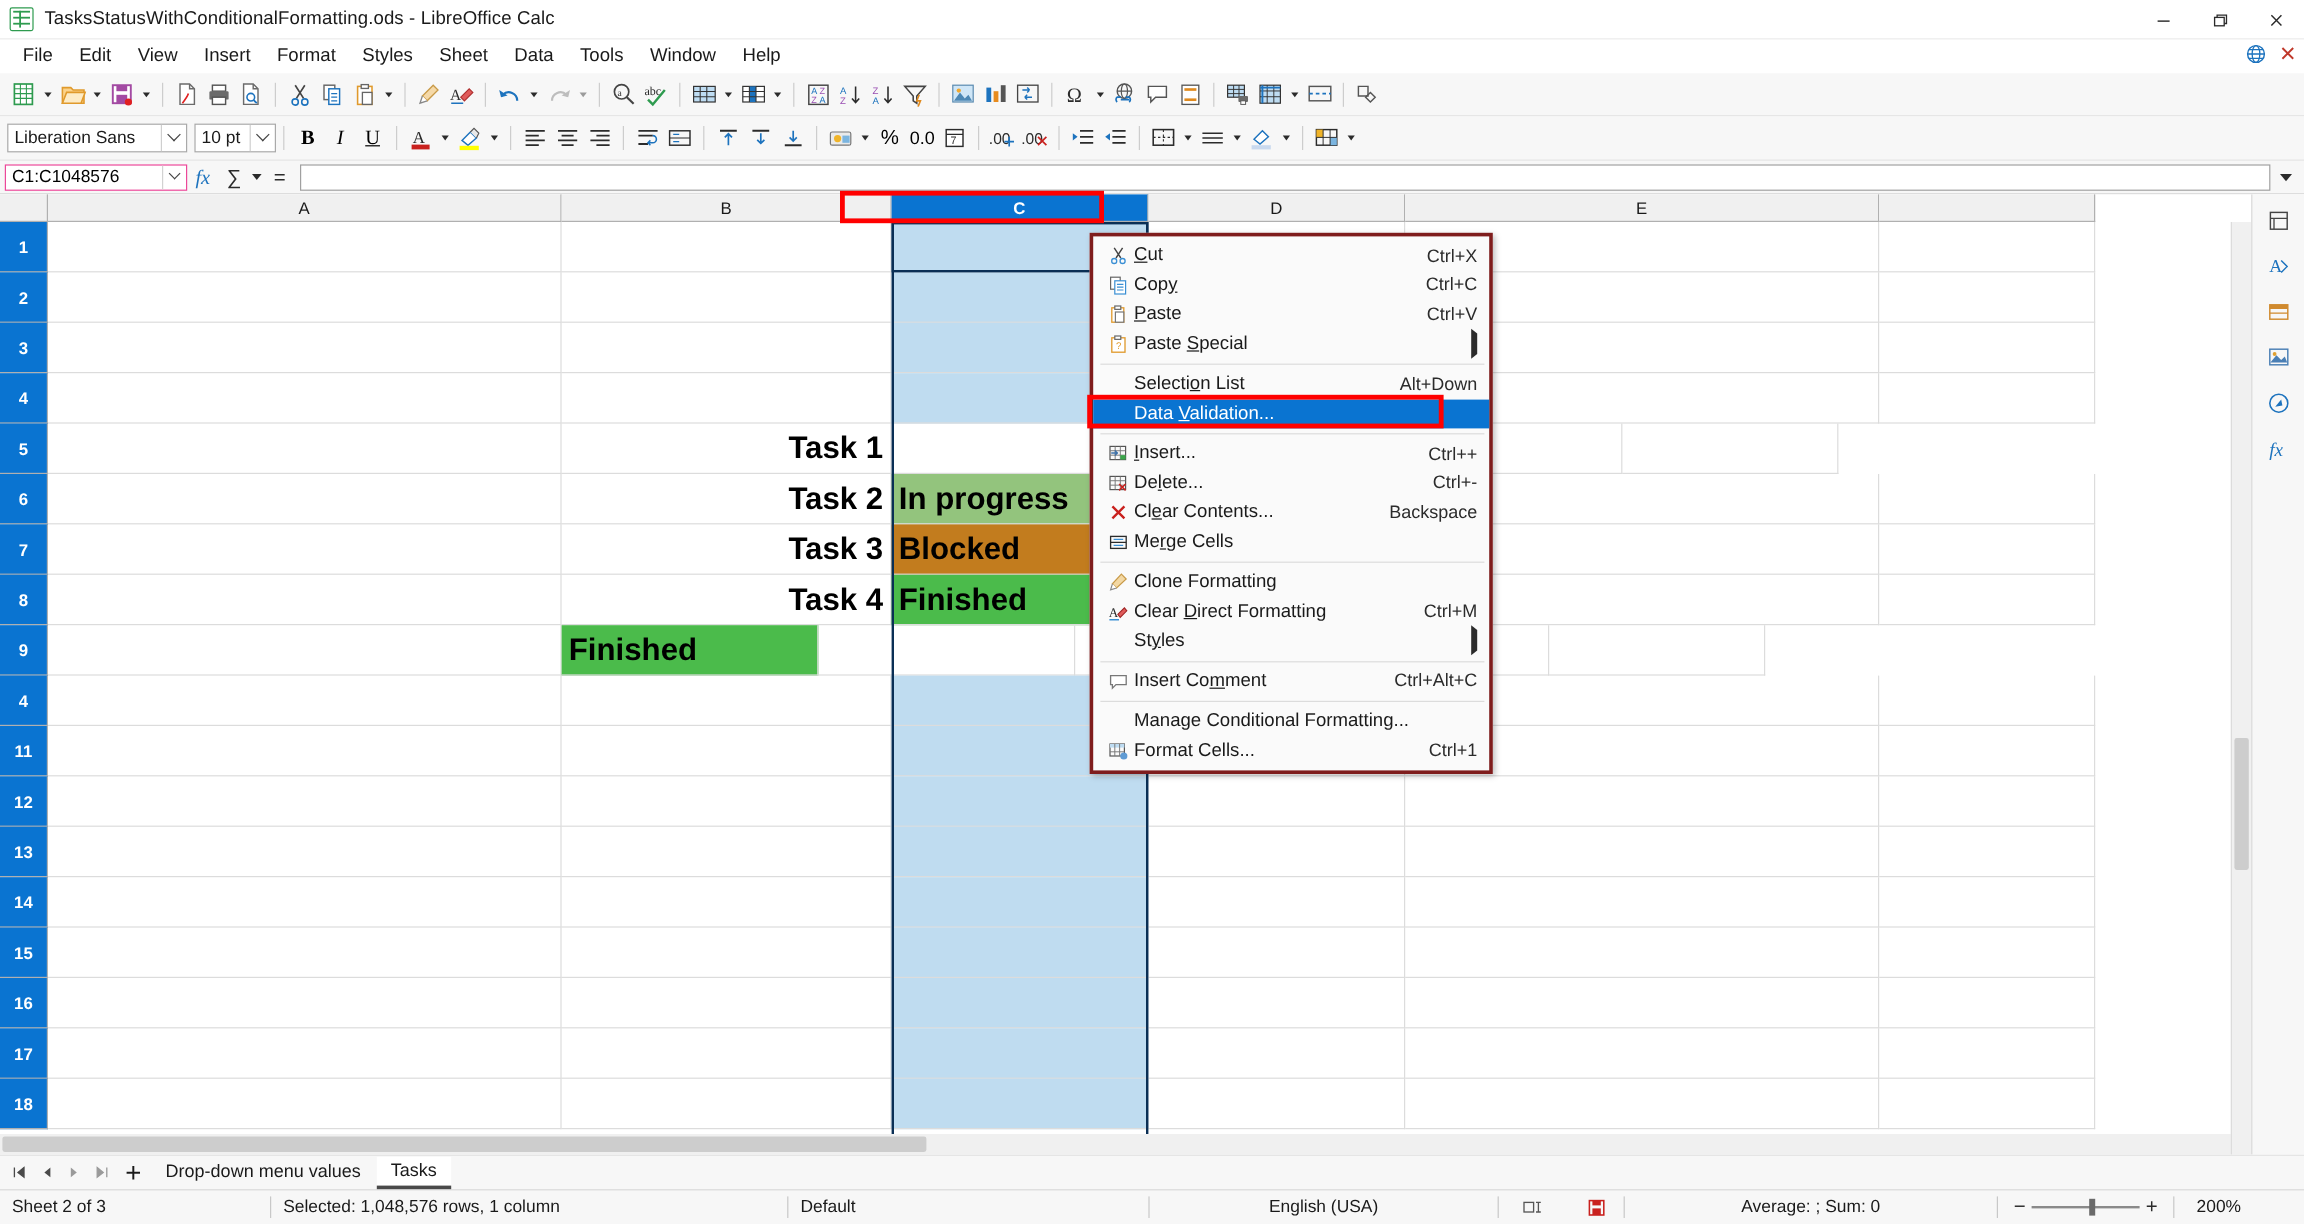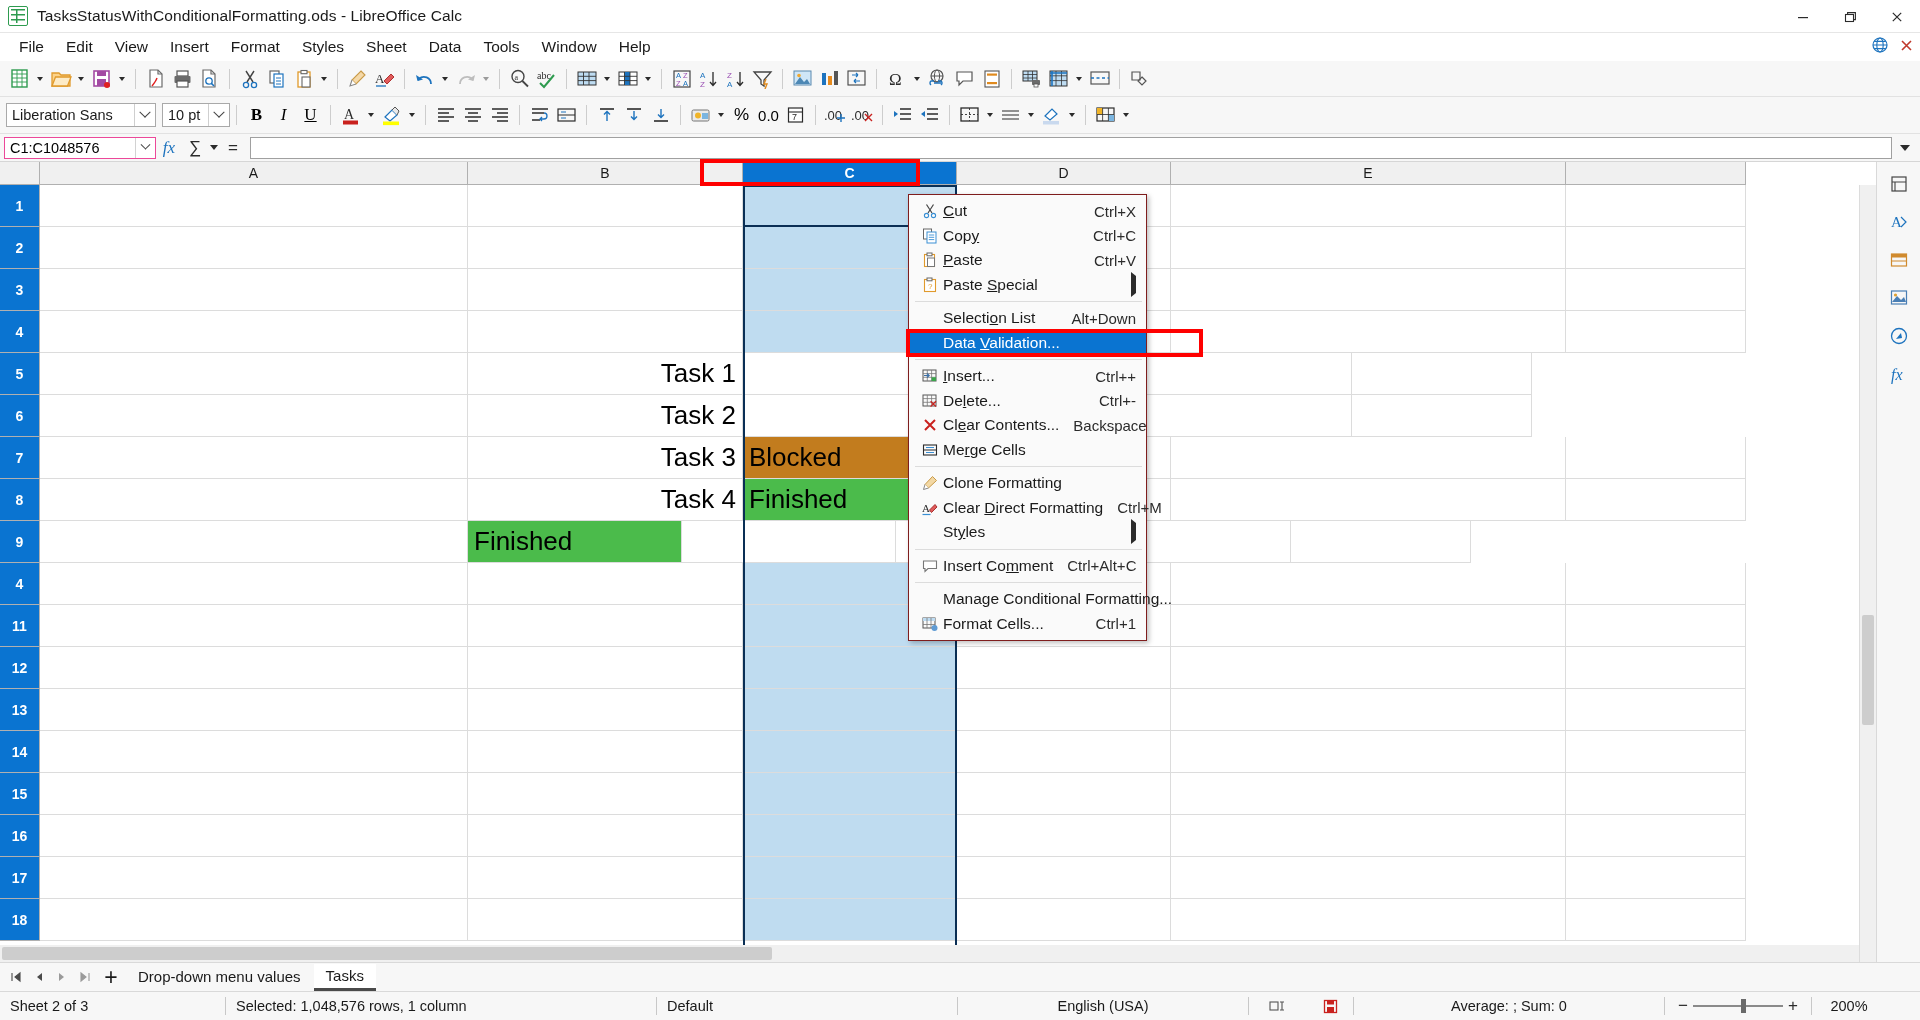--- a/index.html
+++ b/index.html
@@ -126,37 +126,37 @@
   }
   .colhdr.sel { background:#0a74d1; color:#fff; font-weight:bold; }
   #gridbody { display:flex; flex:1; overflow:hidden; }
   #rowhdrs { width:40px; flex:none; }
   .rowhdr {
     height:42px; background:#f0f0f0; border-right:1px solid #b0b0b0;
     border-bottom:1px solid #b0b0b0; display:flex; align-items:center; justify-content:center;
     font-size:14px; color:#1a1a1a;
   }
   .rowhdr.sel { background:#0a74d1; color:#fff; font-weight:bold; }
-  #cells { flex:1; position:relative; }
+  #cells { flex:1; position:relative;font-weight:bold; }
   .cellrow { display:flex; height:42px; }
   .cell {
     border-right:1px solid #dcdcdc; border-bottom:1px solid #dcdcdc;
     display:flex; align-items:center; font-size:26px; color:#000; overflow:hidden;
     white-space:nowrap; flex:none; padding:0 6px;
   }
   .cell.right { justify-content:flex-end; }
   .cell.colsel { background:#bfdcf0; }
 
   
   .red-box { position:absolute; border:4px solid #ff0000; pointer-events:none; z-index:60; }
 
   
   #ctxmenu {
-    position:absolute; z-index:50; background:#fafafa; border:1px solid #7f1d1d;
-    box-shadow:2px 2px 5px rgba(0,0,0,0.26); padding:4px 0; width:239px;
+    position:absolute; z-index:50; background:#fafafa; border:3px solid #7f1d1d;
+    box-shadow:2px 2px 5px rgba(0,0,0,0.26); padding:4px 0; width:336px;
     font-size:15.5px; color:#1a1a1a;
   }
   .ctx-item { display:flex; align-items:center; height:24.5px; padding:0 10px 0 8px; position:relative; }
   .ctx-item.highlight { background:#0a74d1; color:#ffffff; }
   .ctx-ico { width:26px; height:20px; display:flex; align-items:center; justify-content:center; flex:none; }
   .ctx-lbl { flex:1; white-space:nowrap; }
   .ctx-key { color:#2b2b2b; font-size:15px; margin-left:14px; white-space:nowrap; }
   .ctx-item.highlight .ctx-key { color:#fff; }
   .ctx-sub::after {
     content:""; border-left:5px solid #2b2b2b; border-top:4px solid transparent;
@@ -757,20 +757,21 @@
           <div class="cell" style="width:428px"></div>
           <div class="cell right" style="width:275px">Task 1</div>
           <div class="cell" style="width:214px"></div>
           <div class="cell" style="width:395px"></div>
           <div class="cell" style="width:180px"></div>
         </div>
 
         <div class="cellrow">
           <div class="cell" style="width:428px"></div>
           <div class="cell right" style="width:275px">Task 2</div>
+          <div class="cell" style="width:214px;background:#93c47d">In progress</div>
           <div class="cell" style="width:214px"></div>
           <div class="cell" style="width:395px"></div>
           <div class="cell" style="width:180px"></div>
         </div>
 
         <div class="cellrow">
           <div class="cell" style="width:428px"></div>
           <div class="cell right" style="width:275px">Task 3</div>
           <div class="cell" style="width:214px;background:#c27c1e">Blocked</div>
           <div class="cell" style="width:214px"></div>

